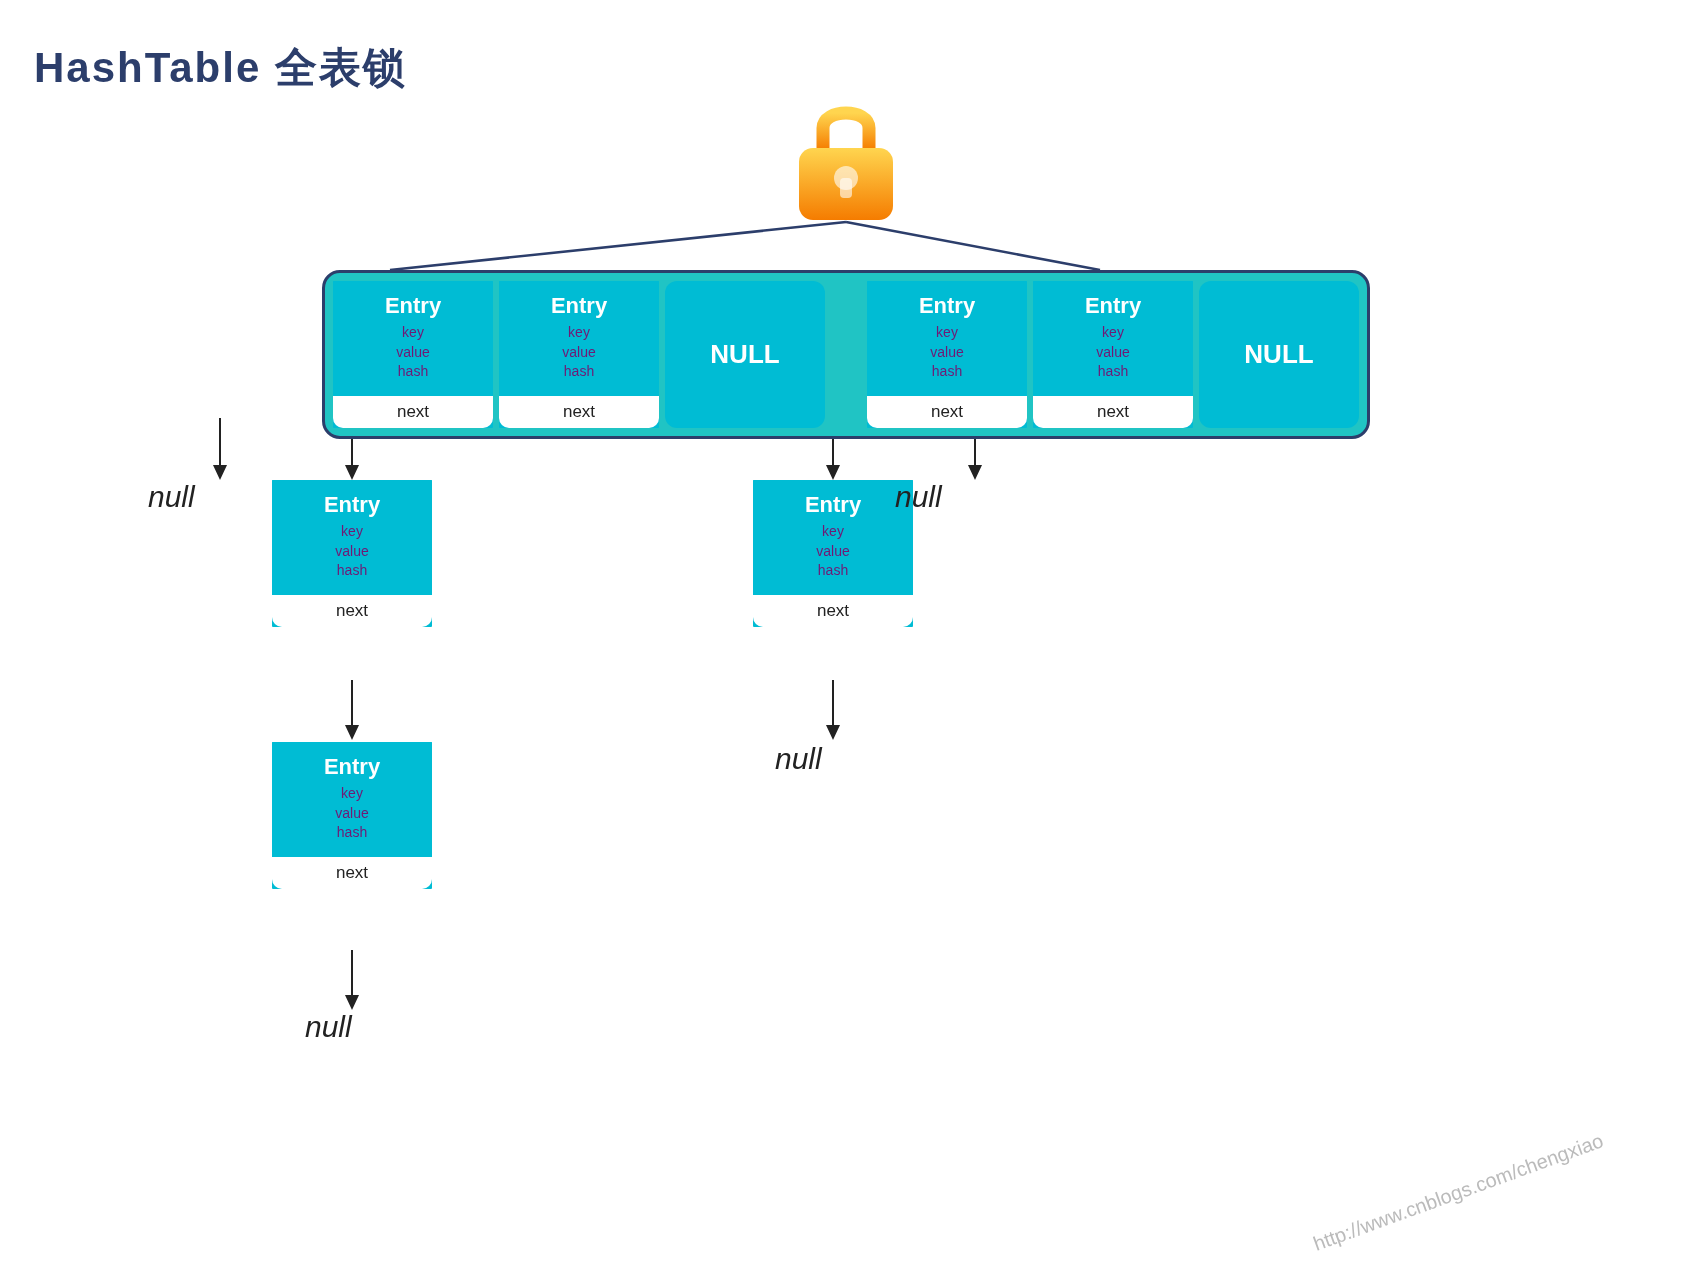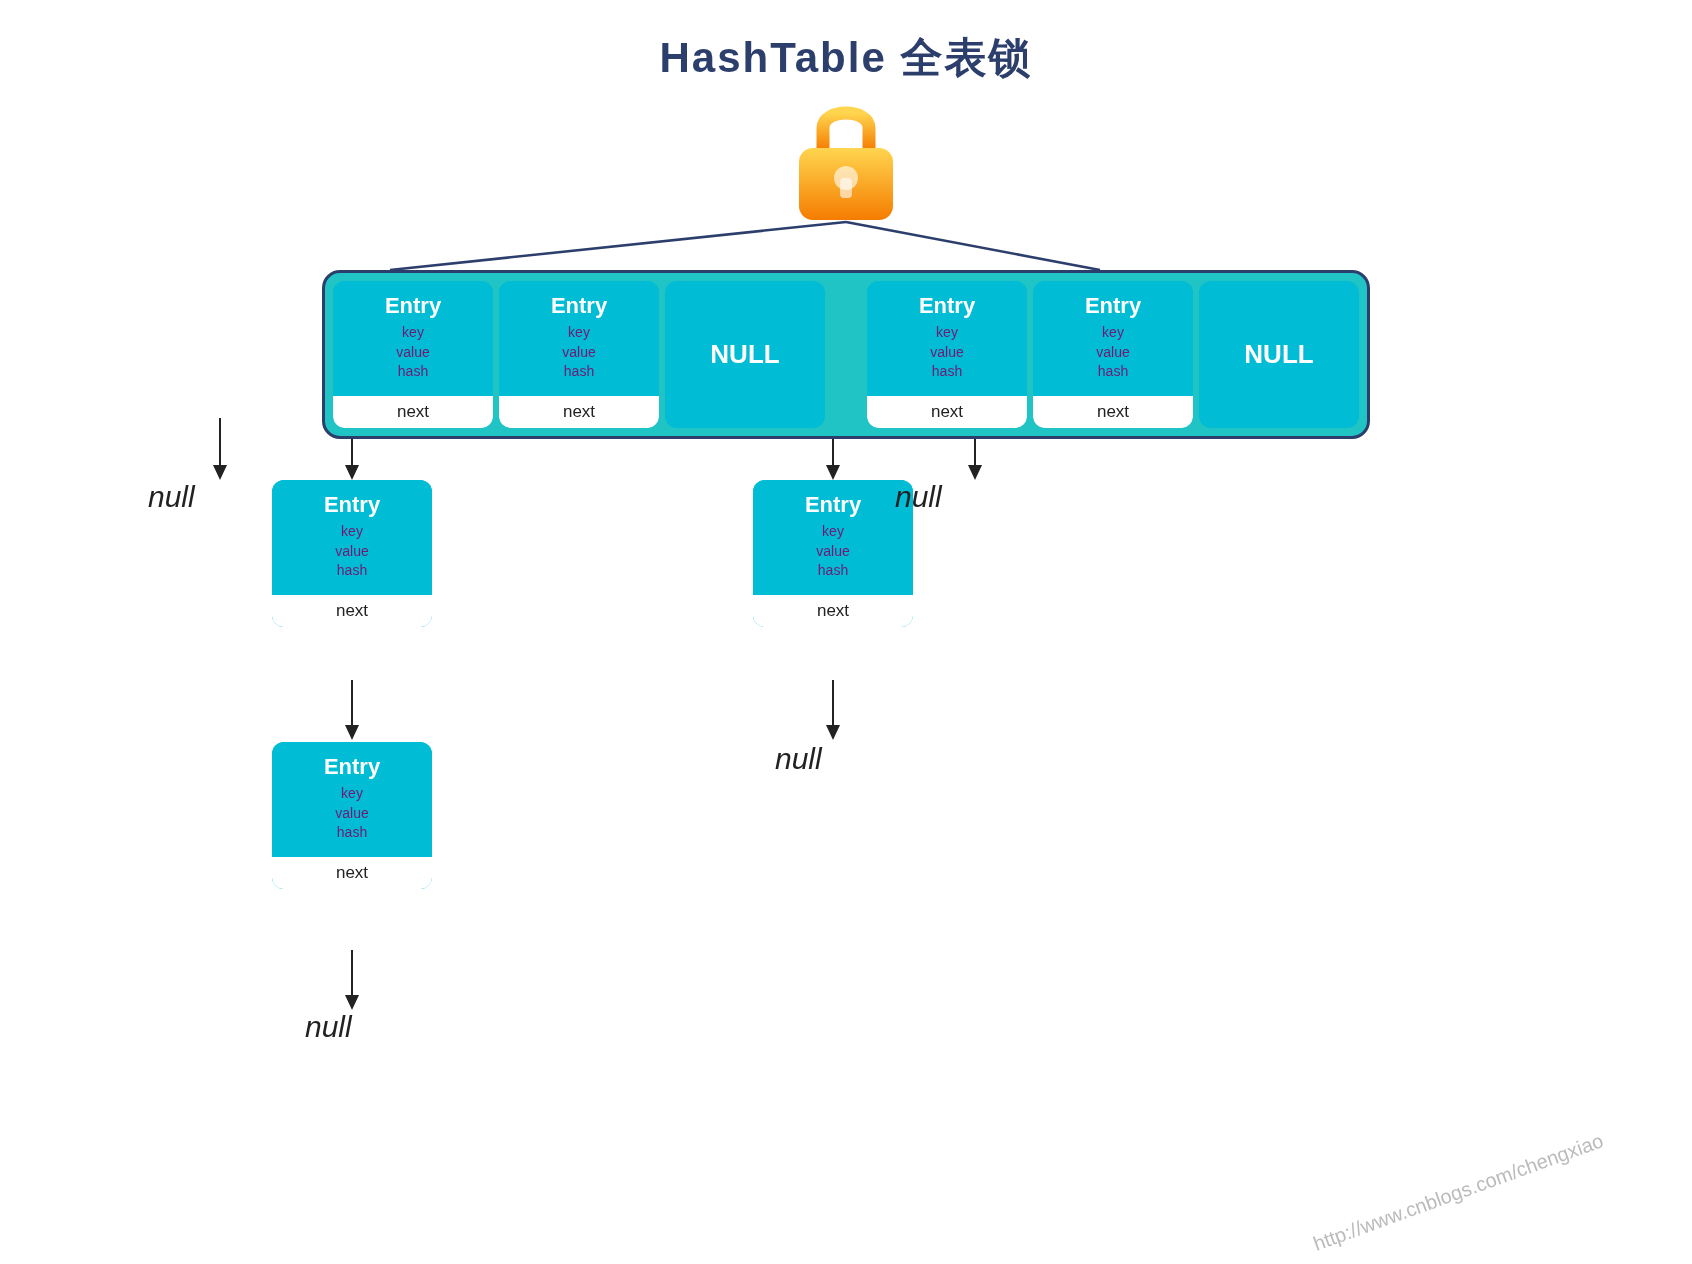--- a/index.html
+++ b/index.html
@@ -6,47 +6,48 @@
     body {
       background: #fff;
       font-family: 'Arial', sans-serif;
       width: 1692px;
       height: 1264px;
       overflow: hidden;
       position: relative;
     }
 
     .page-title {
-      text-align: center;
+      text-align: left;
       font-size: 42px;
       font-weight: bold;
       color: #2c3e6b;
-      padding-top: 30px;
+      padding-top: 40px;
       letter-spacing: 2px;
+      margin-left: 34px;
     }
 
     
     .lock-container {
       position: absolute;
       top: 80px;
       left: 50%;
       transform: translateX(-50%);
       width: 130px;
       height: 150px;
     }
 
     .lock-svg {
       width: 130px;
       height: 150px;
     }
 
     
     .entry-cell {
       background: #00bcd4;
-      border-radius: 12px;
+      border-radius: 1px;
       width: 160px;
       display: flex;
       flex-direction: column;
       align-items: center;
       overflow: hidden;
     }
 
     .entry-cell .cell-body {
       width: 100%;
       padding: 12px 8px 8px 8px;

